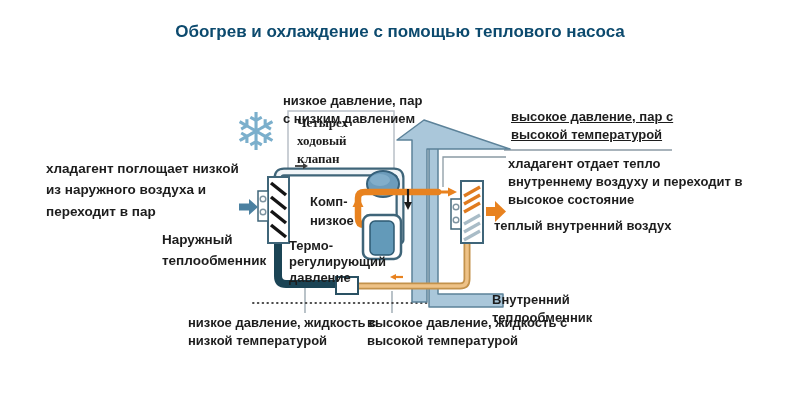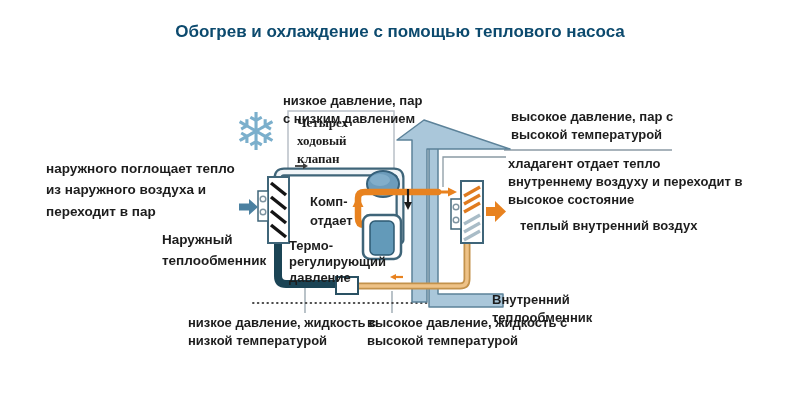--- a/index.html
+++ b/index.html
@@ -104,38 +104,38 @@
 
   <div class="snow">❄</div>
 
   <div class="lbl" style="left:283px;top:72px;margin-top:20px;">низкое давление, пар
 с низким давлением</div>
 
   <div class="lbl" style="left:297px;top:114px;line-height:1.38;font-family:Liberation Serif, serif;">Четырех
 ходовый
 клапан</div>
 
-  <div class="lbl" style="left:511px;top:108px;">высокое давление, пар с
+  <div class="lbl" style="left:511px;top:108px;text-decoration:underline;">высокое давление, пар с
 высокой температурой</div>
 
   <div class="lbl" style="left:508px;top:155px;line-height:1.4;">хладагент отдает тепло
 внутреннему воздуху и переходит в
 высокое состояние</div>
 
-  <div class="lbl" style="left:520px;top:217px;">теплый внутренний воздух</div>
+  <div class="lbl" style="left:494px;top:217px;">теплый внутренний воздух</div>
 
-  <div class="lbl lh-lg" style="left:46px;top:158px;">наружного поглощает тепло
+  <div class="lbl lh-lg" style="left:46px;top:158px;">хладагент поглощает низкой
 из наружного воздуха и
 переходит в пар</div>
 
   <div class="lbl lh-lg" style="left:162px;top:229px;">Наружный
 теплообменник</div>
 
   <div class="lbl" style="left:310px;top:193px;line-height:1.45;">Комп-
-отдает</div>
+низкое</div>
 
   <div class="lbl" style="left:289px;top:238px;line-height:1.22;">Термо-
 регулирующий
 давление</div>
 
   <div class="lbl" style="left:492px;top:246px;line-height:1.38;margin-top:45px;">Внутренний
 теплообменник</div>
 
   <div class="lbl" style="left:160px;top:314px;margin-left:28px;">низкое давление, жидкость с
 низкой температурой</div>

